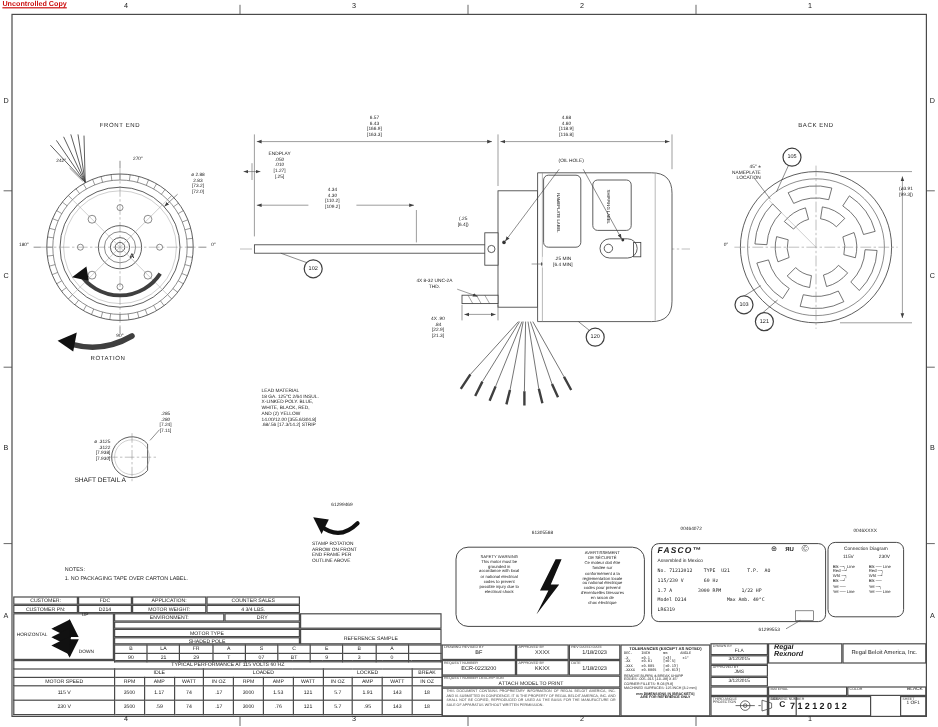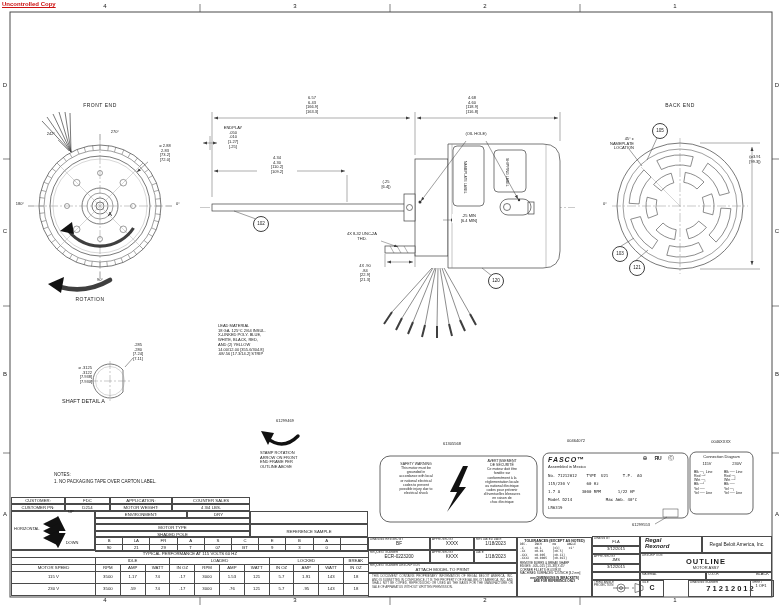--- a/index.html
+++ b/index.html
@@ -590,37 +590,32 @@
       <span class="cl" style="white-space:pre-line">THIRD ANGLE
 PROJECTION</span>
     </div>
 <div class="cell" style="left:640px;top:536px;width:62px;height:17px">
   <span class="cv bold ital left" style="font-size:6px;line-height:1;padding-left:4px;text-align:left">Regal</span>
   <span class="cv bold ital left" style="font-size:6px;line-height:1;padding-left:4px;text-align:left">Rexnord</span>
 </div>
 <div class="cell" style="left:702px;top:536px;width:70px;height:17px">
       <span class="cv" style="font-size:4.8px;line-height:16px">Regal Beloit America, Inc.</span>
     </div>
-<div class="cell" style="left:640px;top:553px;width:132px;height:19px">
-  <span class="cl">DESCRIPTION</span>
-  <span class="cv bold" style="font-size:7.5px;letter-spacing:1px">OUTLINE</span>
-  <span class="cv" style="font-size:4px">MOTOR ASSY</span>
-</div>
 <div class="cell" style="left:640px;top:572px;width:66px;height:8px">
       <span class="cl">MATERIAL</span>
     </div>
 <div class="cell" style="left:706px;top:572px;width:66px;height:8px">
       <span class="cl">COLOR</span>
       <span class="cv right" style="font-size:4px;text-align:right;padding-right:2px;margin-top:-4px">BLACK</span>
     </div>
 <div class="cell" style="left:640px;top:580px;width:24px;height:17px">
       <span class="cl">SIZE</span>
       <span class="cv bold" style="font-size:7px">C</span>
     </div>
-<div class="cell" style="left:688px;top:580px;width:86px;height:17px">
+<div class="cell" style="left:640px;top:580px;width:86px;height:17px">
       <span class="cl">DRAWING NUMBER</span>
       <span class="cv bold" style="font-size:7.5px;letter-spacing:2px">71212012</span>
     </div>
 <div class="cell" style="left:750px;top:580px;width:22px;height:17px">
       <span class="cl">SHEET</span>
       <span class="cv" style="font-size:4px">1 OF1</span>
     </div>
 
 </div>
 

